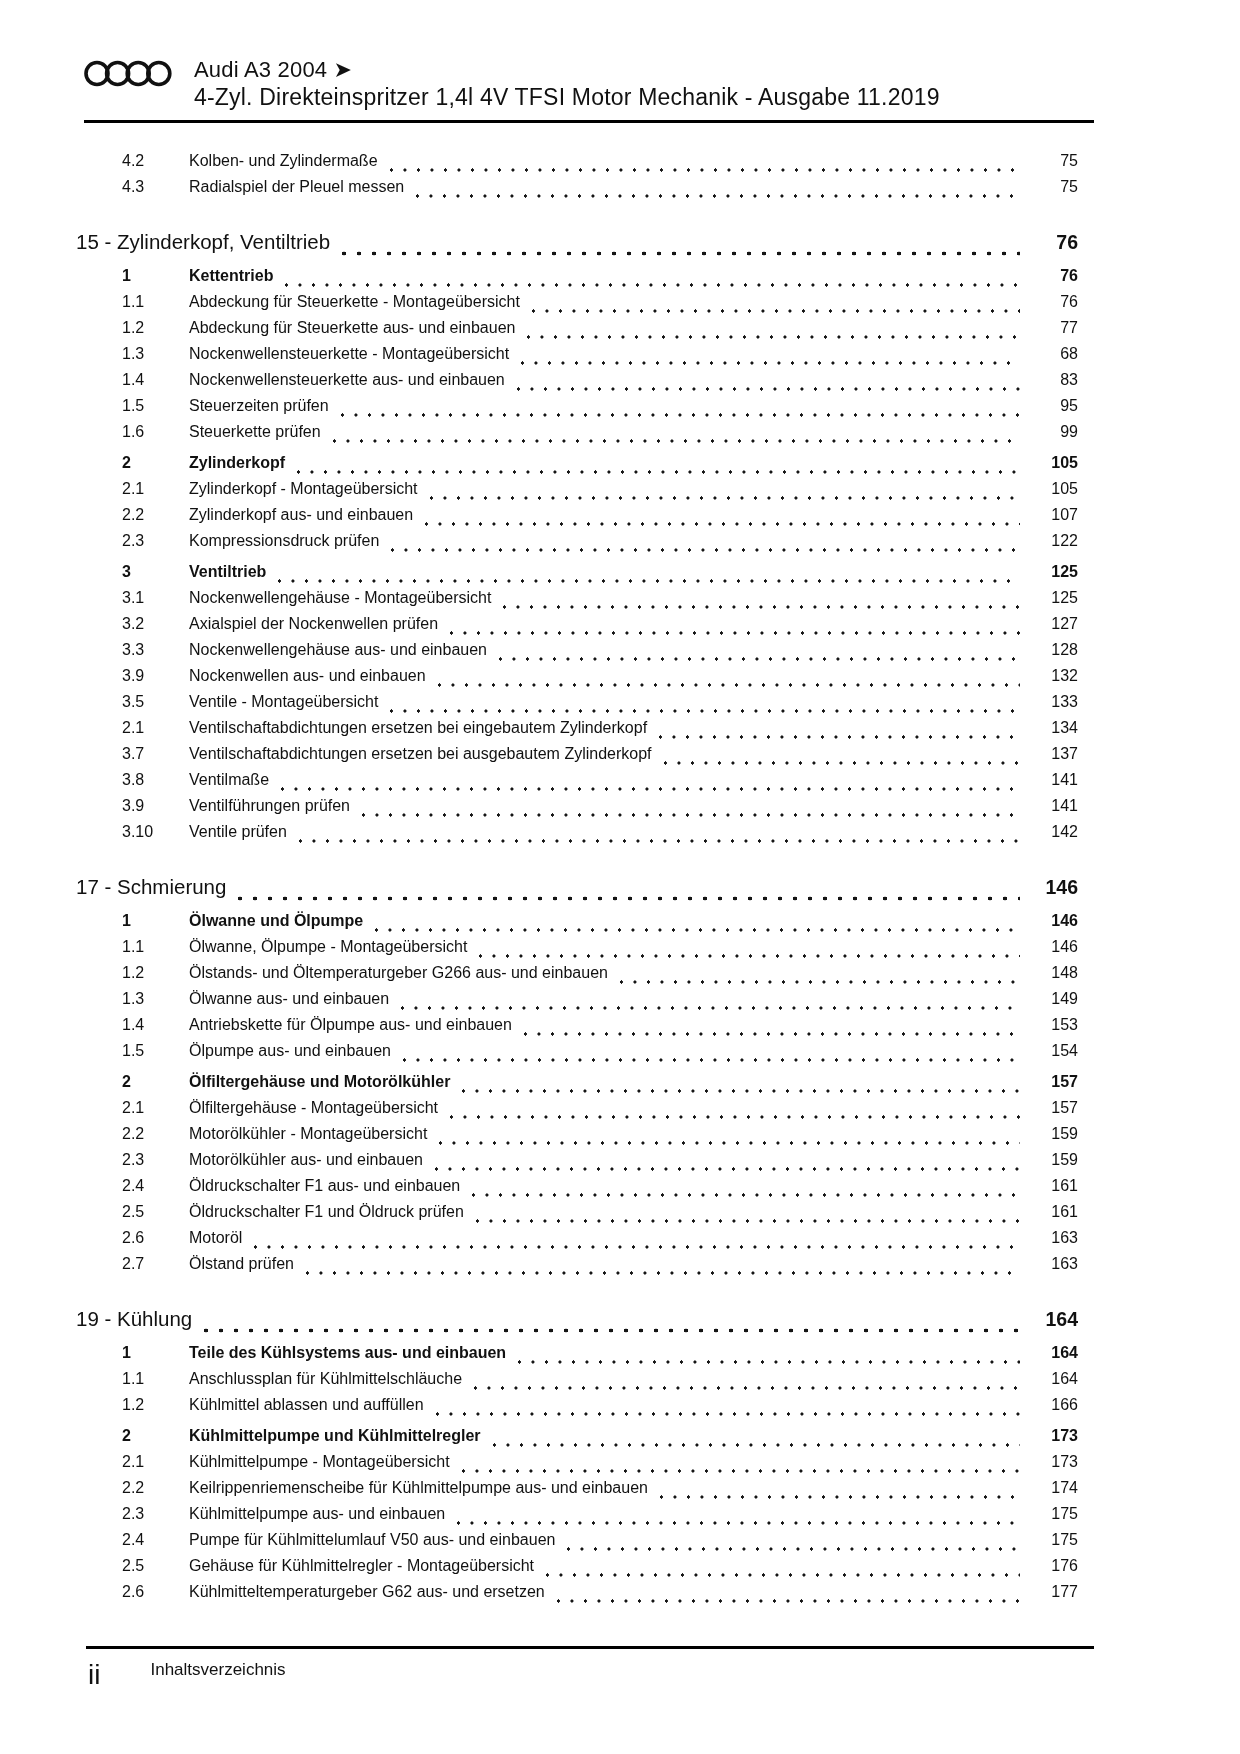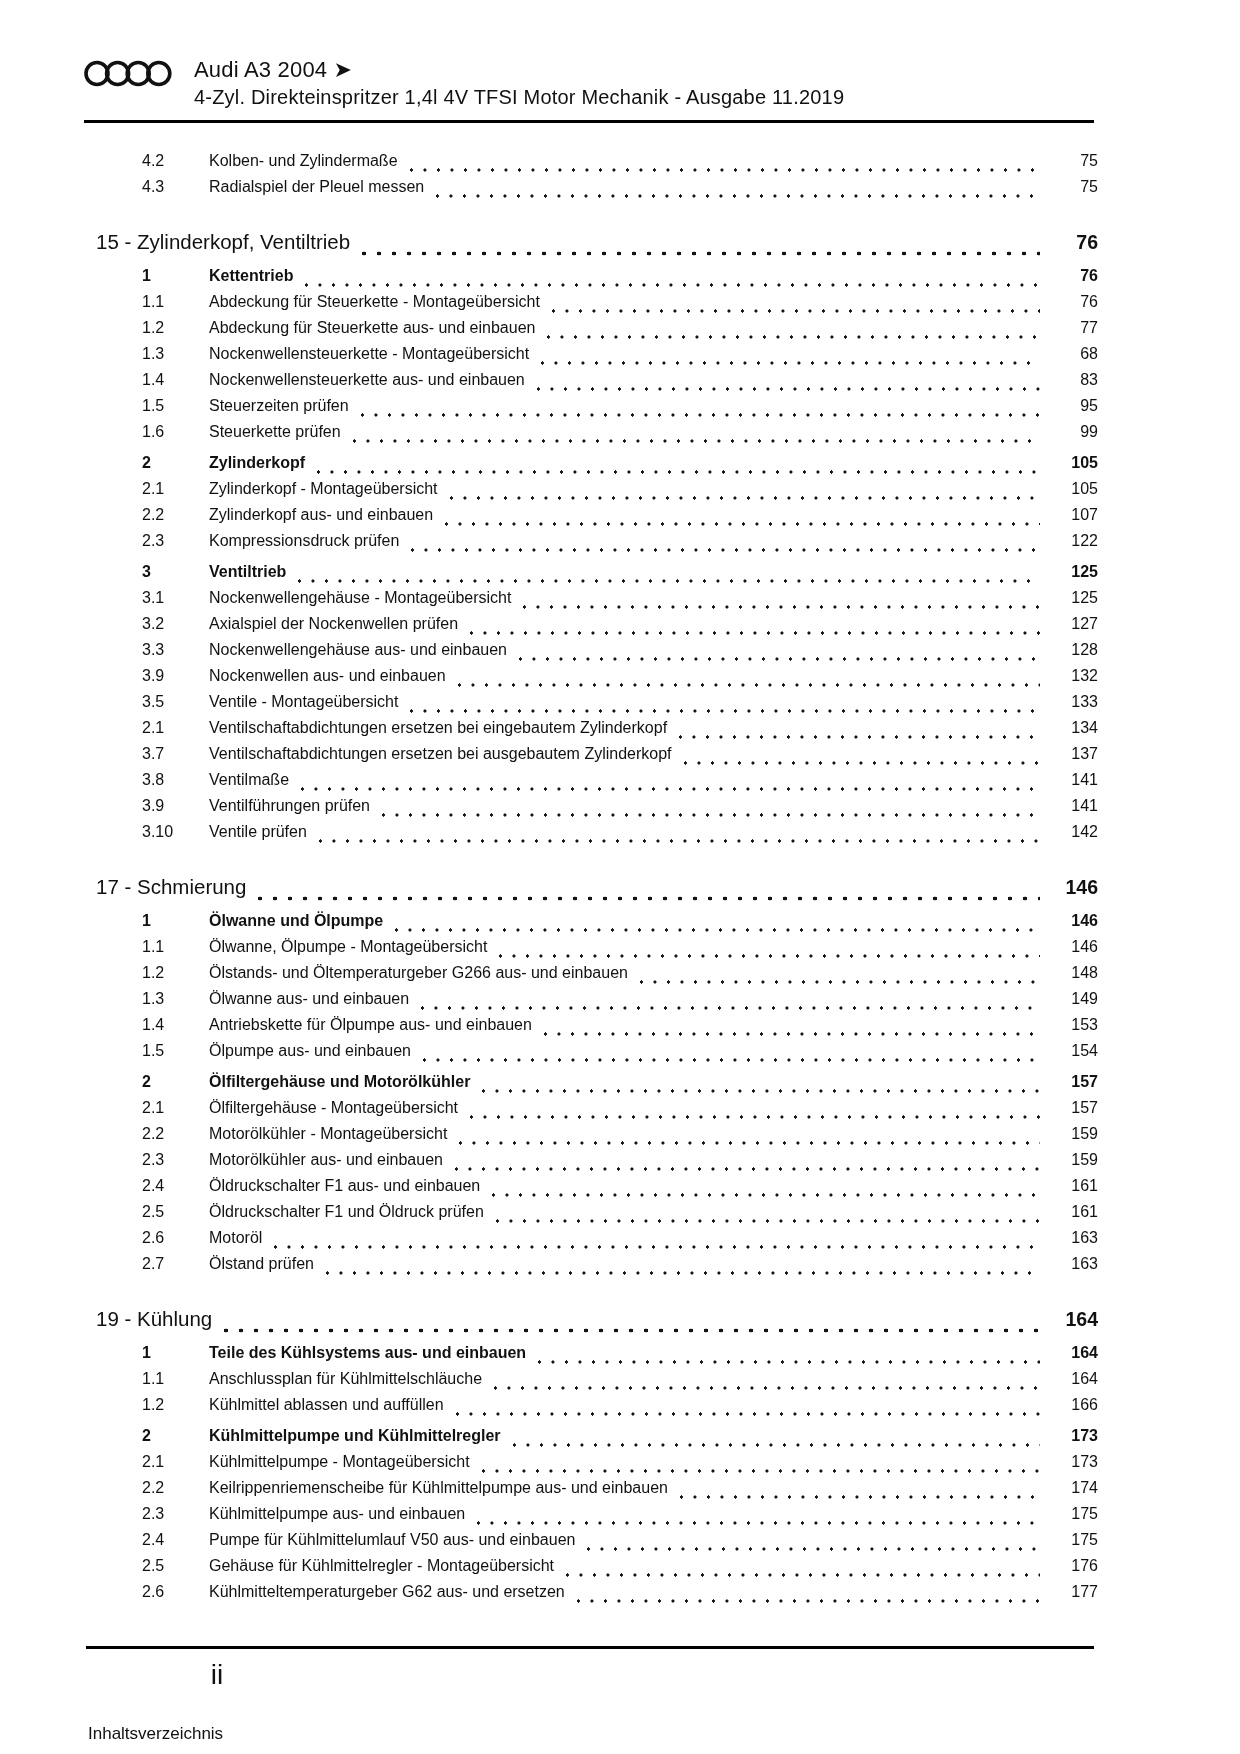--- a/index.html
+++ b/index.html
@@ -10,24 +10,24 @@
     background:#ffffff;
     font-family:"Liberation Sans","DejaVu Sans",sans-serif;
     color:#111;
     overflow:hidden;
   }
   
   .header{position:absolute;top:56px;left:84px;width:1010px;display:flex;align-items:flex-start;gap:22px;}
   .logo{flex:none;margin-top:2px;}
   .header-text{display:flex;flex-direction:column;}
   .model-line{font-size:22px;line-height:28px;letter-spacing:.2px;}
-  .subtitle-line{font-size:20px;line-height:26px;letter-spacing:.2px;}
+  .subtitle-line{font-size:23px;line-height:26px;letter-spacing:.2px;}
   .header-rule{position:absolute;top:120px;left:84px;width:1010px;height:0;border-top:3px solid #000;}
   
-  .toc{position:absolute;top:152px;left:92px;width:1006px;}
+  .toc{position:absolute;top:152px;left:72px;width:1006px;}
   .row{display:flex;align-items:baseline;height:26px;font-size:16px;white-space:nowrap;}
   .row .num{flex:none;width:67px;}
   .row .title{flex:none;}
   .row .dots{
     flex:1 1 auto;align-self:flex-end;height:4px;
     margin:0 12px 6px 12px;
     background-image:radial-gradient(circle at 1.6px 50%, #151515 1.5px, transparent 1.7px);
     background-size:13.5px 4px;background-repeat:repeat-x;background-position:left center;
   }
   .row .pagenum{flex:none;min-width:46px;text-align:right;}
@@ -36,21 +36,21 @@
   .row.section .num,.row.section .title,.row.section .pagenum{font-weight:bold;}
   .row.chapter{height:32px;margin-top:26px;margin-bottom:4px;font-size:20.5px;padding-left:4px;}
   .row.chapter .pagenum{font-weight:bold;font-size:19.5px;}
   .row.chapter .dots{
     height:5px;margin-bottom:6px;
     background-image:radial-gradient(circle at 2px 50%, #151515 1.9px, transparent 2.1px);
     background-size:15px 5px;
   }
   
   .footer-rule{position:absolute;top:1646px;left:86px;width:1008px;height:0;border-top:3px solid #000;}
-  .footer{position:absolute;top:1660px;left:88px;display:flex;align-items:flex-end;gap:34px;flex-direction:column;}
+  .footer{position:absolute;top:1660px;left:88px;display:flex;align-items:flex-start;gap:50px;}
   .footer .roman{font-size:28px;line-height:30px;}
   .footer .label{font-size:17px;}
 </style>
 </head>
 <body>
 
 <div class="page">
 
   <div class="header">
     <span class="logo">

